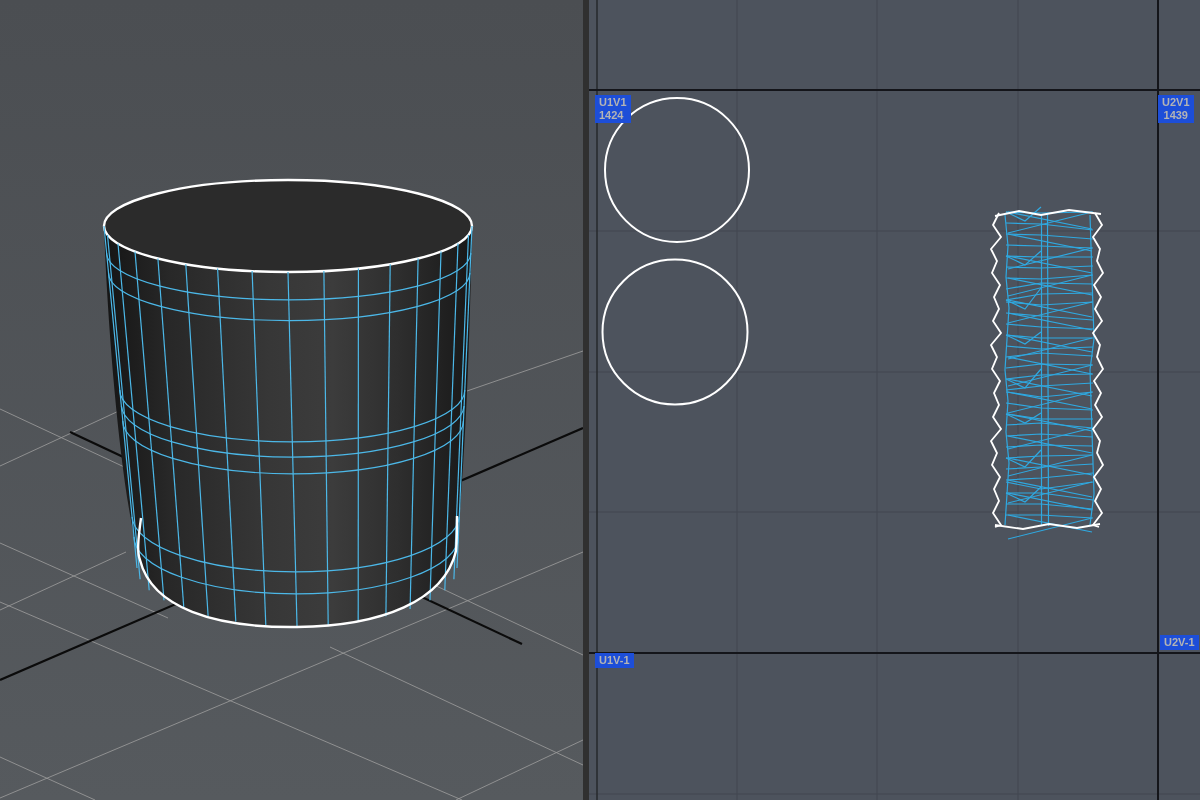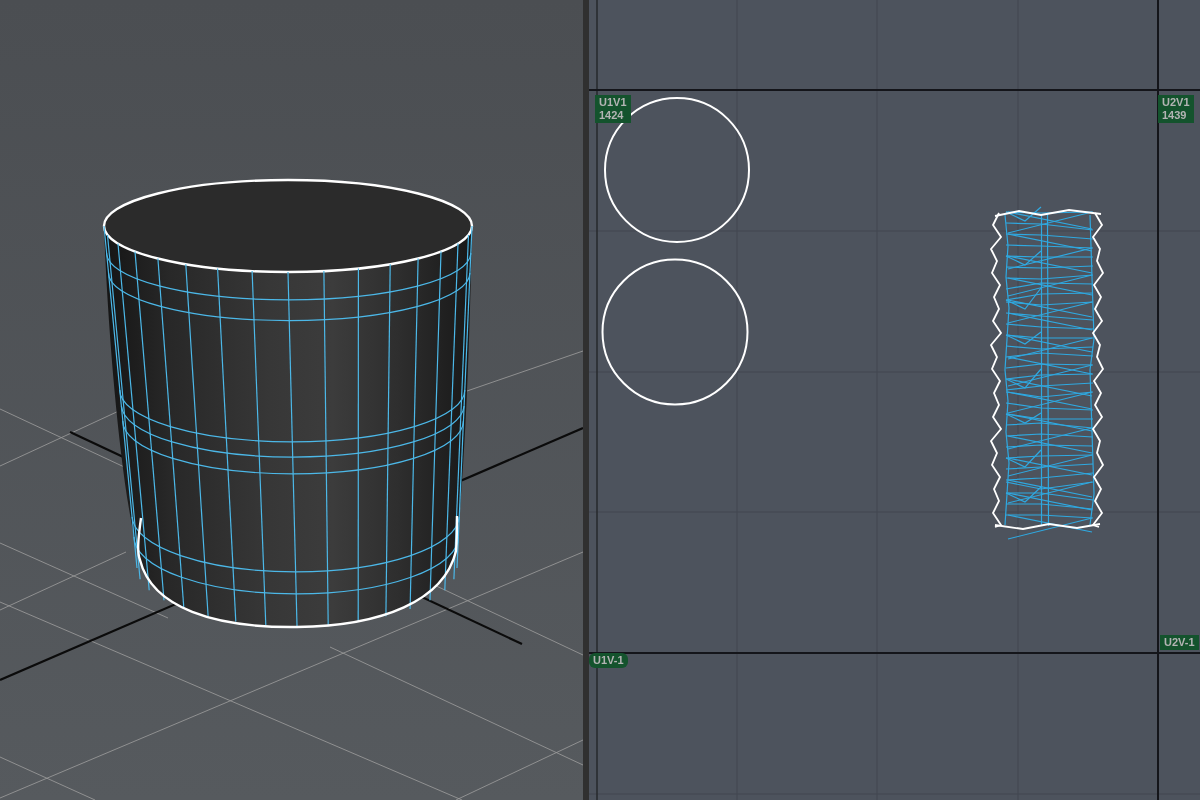--- a/index.html
+++ b/index.html
@@ -2,21 +2,21 @@
 <html><head>
 <meta charset="utf-8">
 <style>
   html,body{margin:0;padding:0;background:#222;}
   #app{position:relative;width:1200px;height:800px;overflow:hidden;font-family:"Liberation Sans",sans-serif;}
   #persp-panel{position:absolute;left:0;top:0;width:583px;height:800px;
     background:linear-gradient(#4b4e52,#565a5e);}
   #divider{position:absolute;left:583px;top:0;width:6px;height:800px;background:#303030;border-right:1px solid #1a1a1a;}
   #uv-panel{position:absolute;left:589px;top:0;width:611px;height:800px;background:#4d535d;}
   svg{position:absolute;left:0;top:0;display:block;}
-  .tile-label{position:absolute;background:#14532d;color:#b4b4b4;
+  .tile-label{position:absolute;background:#1d4ed8;color:#b4b4b4;
     font:bold 11px/13px "Liberation Sans",sans-serif;padding:1px 4px;white-space:nowrap;}
   .tile-label span{display:block;}
   .tile-label span:empty{display:none;}
 </style>
 </head>
 <body>
 
 <div id="app">
 
   <div id="persp-panel">
@@ -180,25 +180,25 @@
             <polyline points="406,216 430,211 452,215 480,210 512,214"></polyline>
             <polyline points="406,525 434,529 460,524 488,528 511,524"></polyline>
           </g>
         </g>
       </svg>
 
     <div class="tile-label" style="left:6px;top:95px;">
       <span>U1V1</span>
       <span>1424</span>
     </div>
-    <div class="tile-label" style="left:569px;top:95px;">
+    <div class="tile-label" style="left:569px;top:95px;text-align:center;">
       <span>U2V1</span>
       <span>1439</span>
     </div>
-    <div class="tile-label" style="left:0;top:653px;border-radius:6px;">
+    <div class="tile-label" style="left:6px;top:653px;">
       <span>U1V-1</span>
 
     </div>
     <div class="tile-label" style="left:571px;top:635px;">
       <span>U2V-1</span>
 
     </div>
   </div>
 </div>
 

